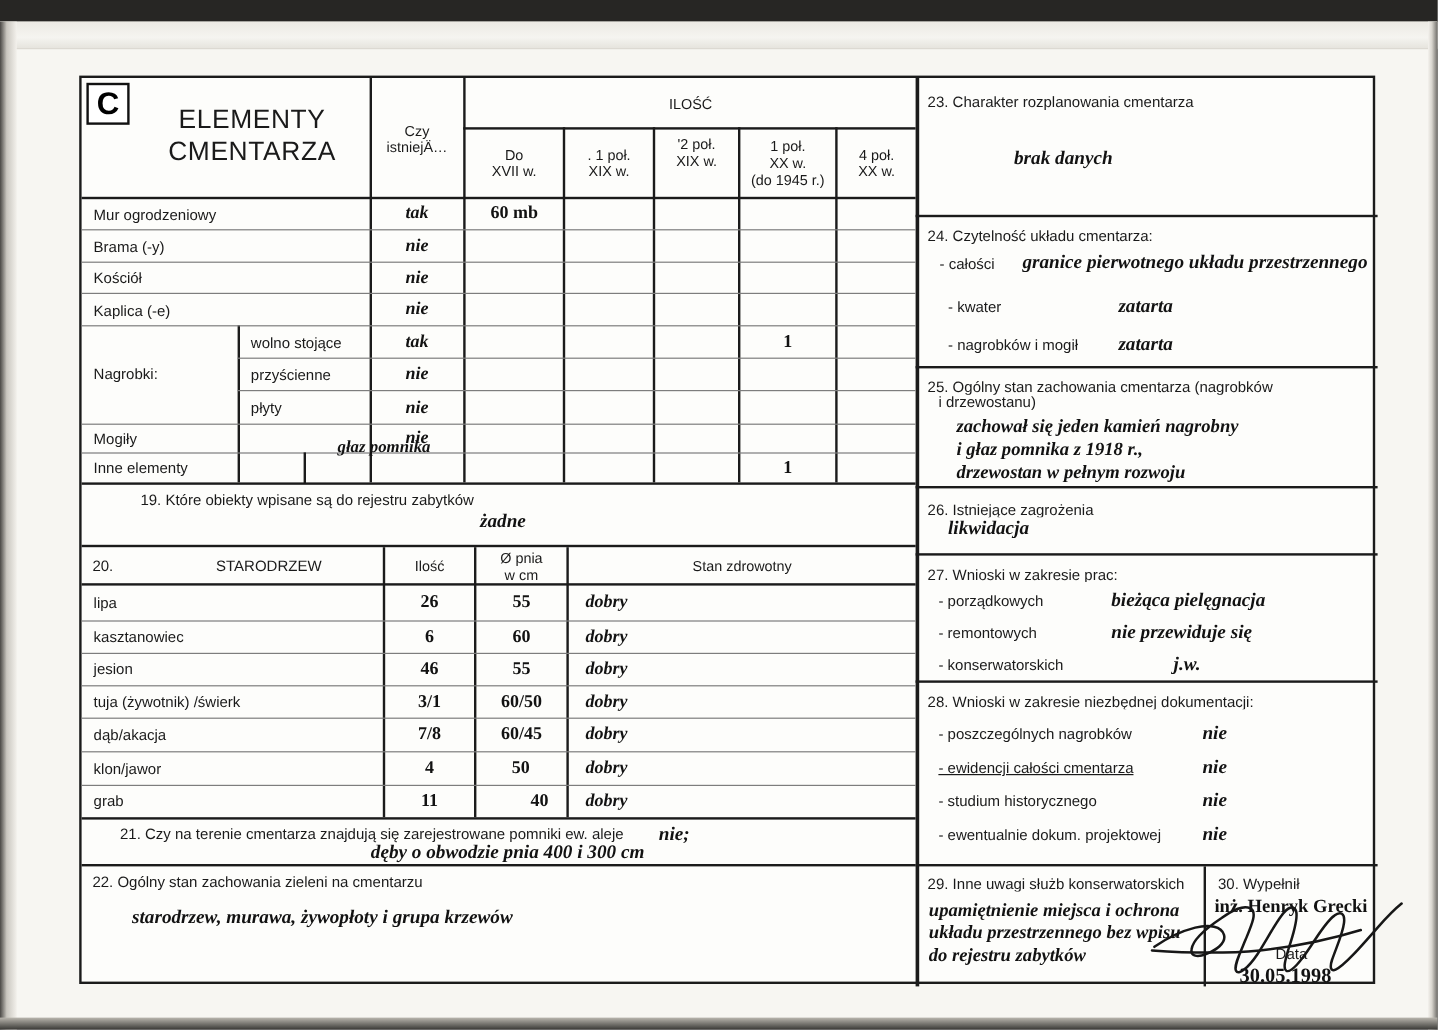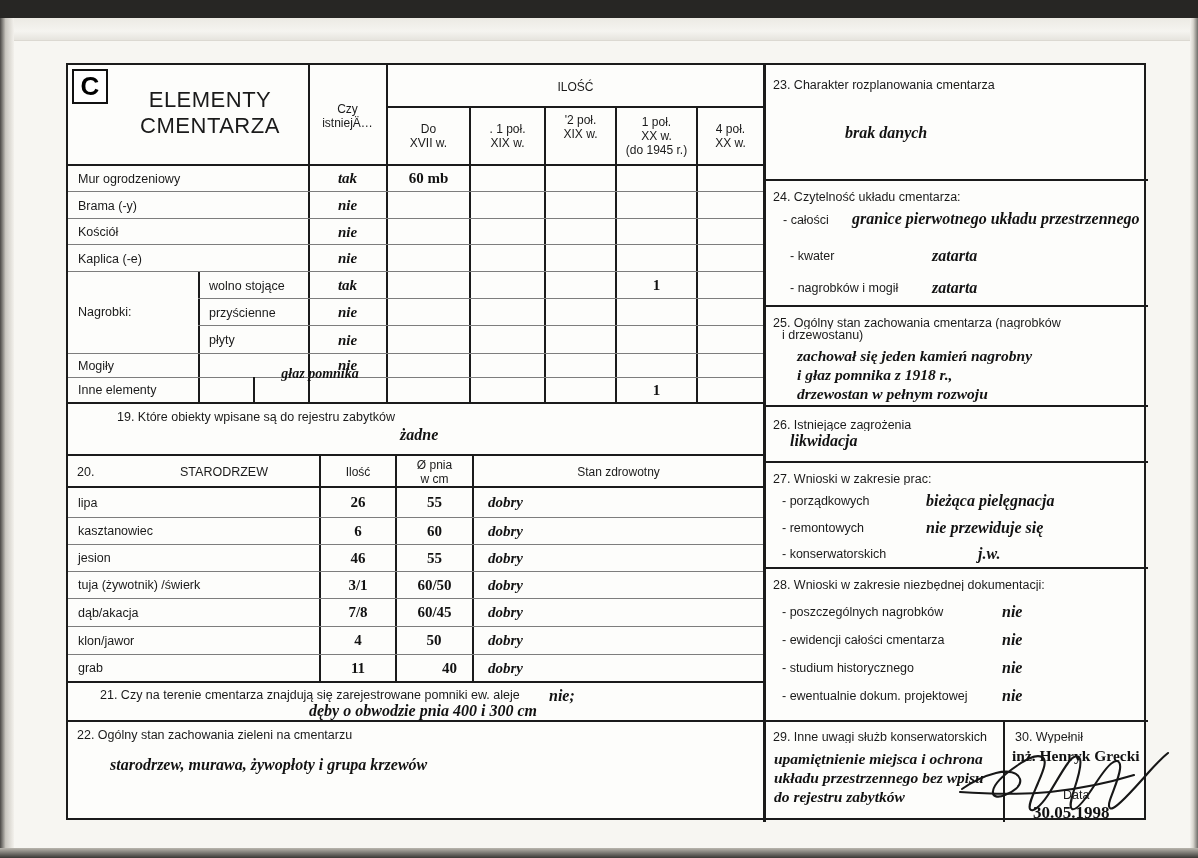--- a/index.html
+++ b/index.html
@@ -372,21 +372,21 @@
     <div class="free-lbl" style="left:714px;top:429px;">- porządkowych</div>
     <div class="free-hand" style="left:858px;top:426px;font-size:16px;">bieżąca pielęgnacja</div>
     <div class="free-lbl" style="left:714px;top:456px;">- remontowych</div>
     <div class="free-hand" style="left:858px;top:453px;font-size:16px;">nie przewiduje się</div>
     <div class="free-lbl" style="left:714px;top:482px;">- konserwatorskich</div>
     <div class="free-hand" style="left:890px;top:479px;font-size:16px;margin-left:20px;">j.w.</div>
 
     <div class="cell sect-num" style="left:696px;top:508px;width:384px;height:18px;">28. Wnioski w zakresie niezbędnej dokumentacji:</div>
     <div class="free-lbl" style="left:714px;top:540px;">- poszczególnych nagrobków</div>
     <div class="free-hand" style="left:934px;top:537px;font-size:16px;">nie</div>
-    <div class="free-lbl" style="left:714px;top:568px;">- ewidencji całości cmentarza</div>
+    <div class="free-lbl" style="left:714px;top:568px;text-decoration:underline;">- ewidencji całości cmentarza</div>
     <div class="free-hand" style="left:934px;top:565px;font-size:16px;">nie</div>
     <div class="free-lbl" style="left:714px;top:596px;">- studium historycznego</div>
     <div class="free-hand" style="left:934px;top:593px;font-size:16px;">nie</div>
     <div class="free-lbl" style="left:714px;top:624px;">- ewentualnie dokum. projektowej</div>
     <div class="free-hand" style="left:934px;top:621px;font-size:16px;">nie</div>
 
     <div class="cell sect-num" style="left:696px;top:660px;width:240px;height:18px;">29. Inne uwagi służb konserwatorskich</div>
     <div class="free-hand" style="left:706px;top:684px;font-size:15.5px;">upamiętnienie miejsca i ochrona</div>
     <div class="free-hand" style="left:706px;top:703px;font-size:15.5px;">układu przestrzennego bez wpisu</div>
     <div class="free-hand" style="left:706px;top:722px;font-size:15.5px;">do rejestru zabytków</div>

